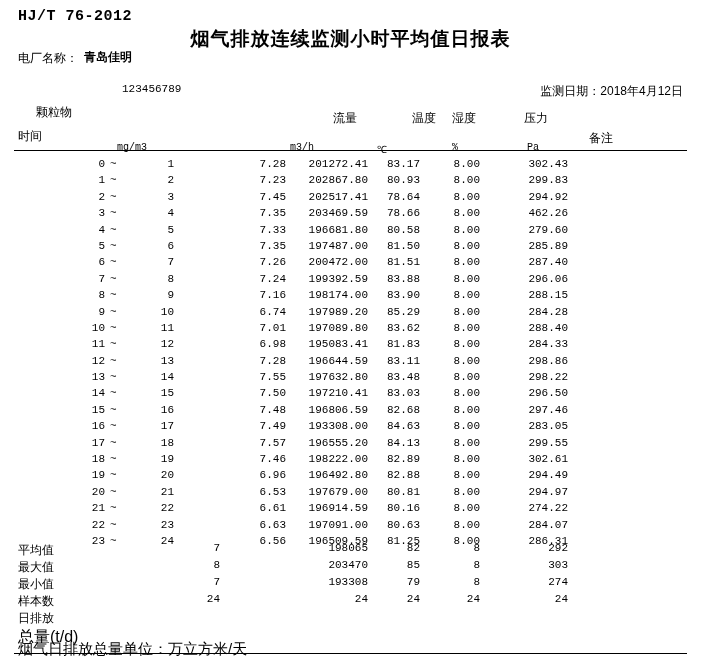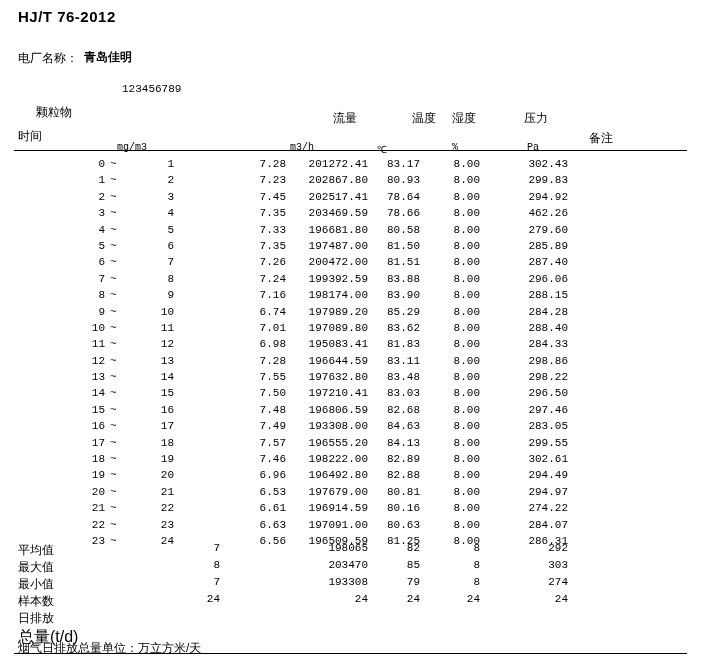--- a/index.html
+++ b/index.html
@@ -18,21 +18,21 @@
   .page {
     position: relative;
     width: 701px;
     height: 661px;
   }
   .std-code {
     position: absolute;
     left: 18px;
     top: 8px;
     font-size: 15px;
-    font-family: Liberation Sans, sans-serif;
+    font-family: Liberation Mono, monospace;
     font-weight: bold;
     letter-spacing: 0.5px;
   }
   .doc-title {
     position: absolute;
     left: 0;
     top: 26px;
     width: 701px;
     text-align: center;
     font-size: 19px;
@@ -147,33 +147,35 @@
     white-space: nowrap;
   }
   .s-dust { position: absolute; left: 180px; width: 40px; text-align: right; font-family: "Liberation Mono", monospace; font-size: 11px; }
   .s-flow { position: absolute; left: 300px; width: 68px; text-align: right; font-family: "Liberation Mono", monospace; font-size: 11px; }
   .s-temp { position: absolute; left: 380px; width: 40px; text-align: right; font-family: "Liberation Mono", monospace; font-size: 11px; }
   .s-hum  { position: absolute; left: 446px; width: 34px; text-align: right; font-family: "Liberation Mono", monospace; font-size: 11px; }
   .s-pres { position: absolute; left: 520px; width: 48px; text-align: right; font-family: "Liberation Mono", monospace; font-size: 11px; }
 
   .daily-label-1 { position: absolute; left: 18px; top: 610px; font-size: 12px; white-space: nowrap; }
   .daily-label-2 { position: absolute; left: 18px; top: 627px; font-size: 16px; white-space: nowrap; }
-  .footer-note   { position: absolute; left: 18px; top: 640px; font-size: 12px; white-space: nowrap; }
+  .footer-note   { position: absolute; left: 18px; top: 640px; font-size: 15px; white-space: nowrap; }
 </style>
 </head>
 <body>
 
 <div class="page">
 
   <div class="std-code">HJ/T 76-2012</div>
+  <div class="doc-title">烟气排放连续监测小时平均值日报表</div>
 
   <div class="plant-label">电厂名称：</div>
   <div class="plant-value">青岛佳明</div>
 
   <div class="code-number">123456789</div>
+  <div class="monitor-date">监测日期：2018年4月12日</div>
 
   <div class="hdr hdr-particulate">颗粒物</div>
   <div class="hdr hdr-time">时间</div>
   <div class="hdr hdr-flow">流量</div>
   <div class="hdr hdr-temp">温度</div>
   <div class="hdr hdr-humid">湿度</div>
   <div class="hdr hdr-press">压力</div>
   <div class="hdr hdr-remark">备注</div>
 
   <div class="hdr hdr-unit-mgm3">mg/m3</div>

